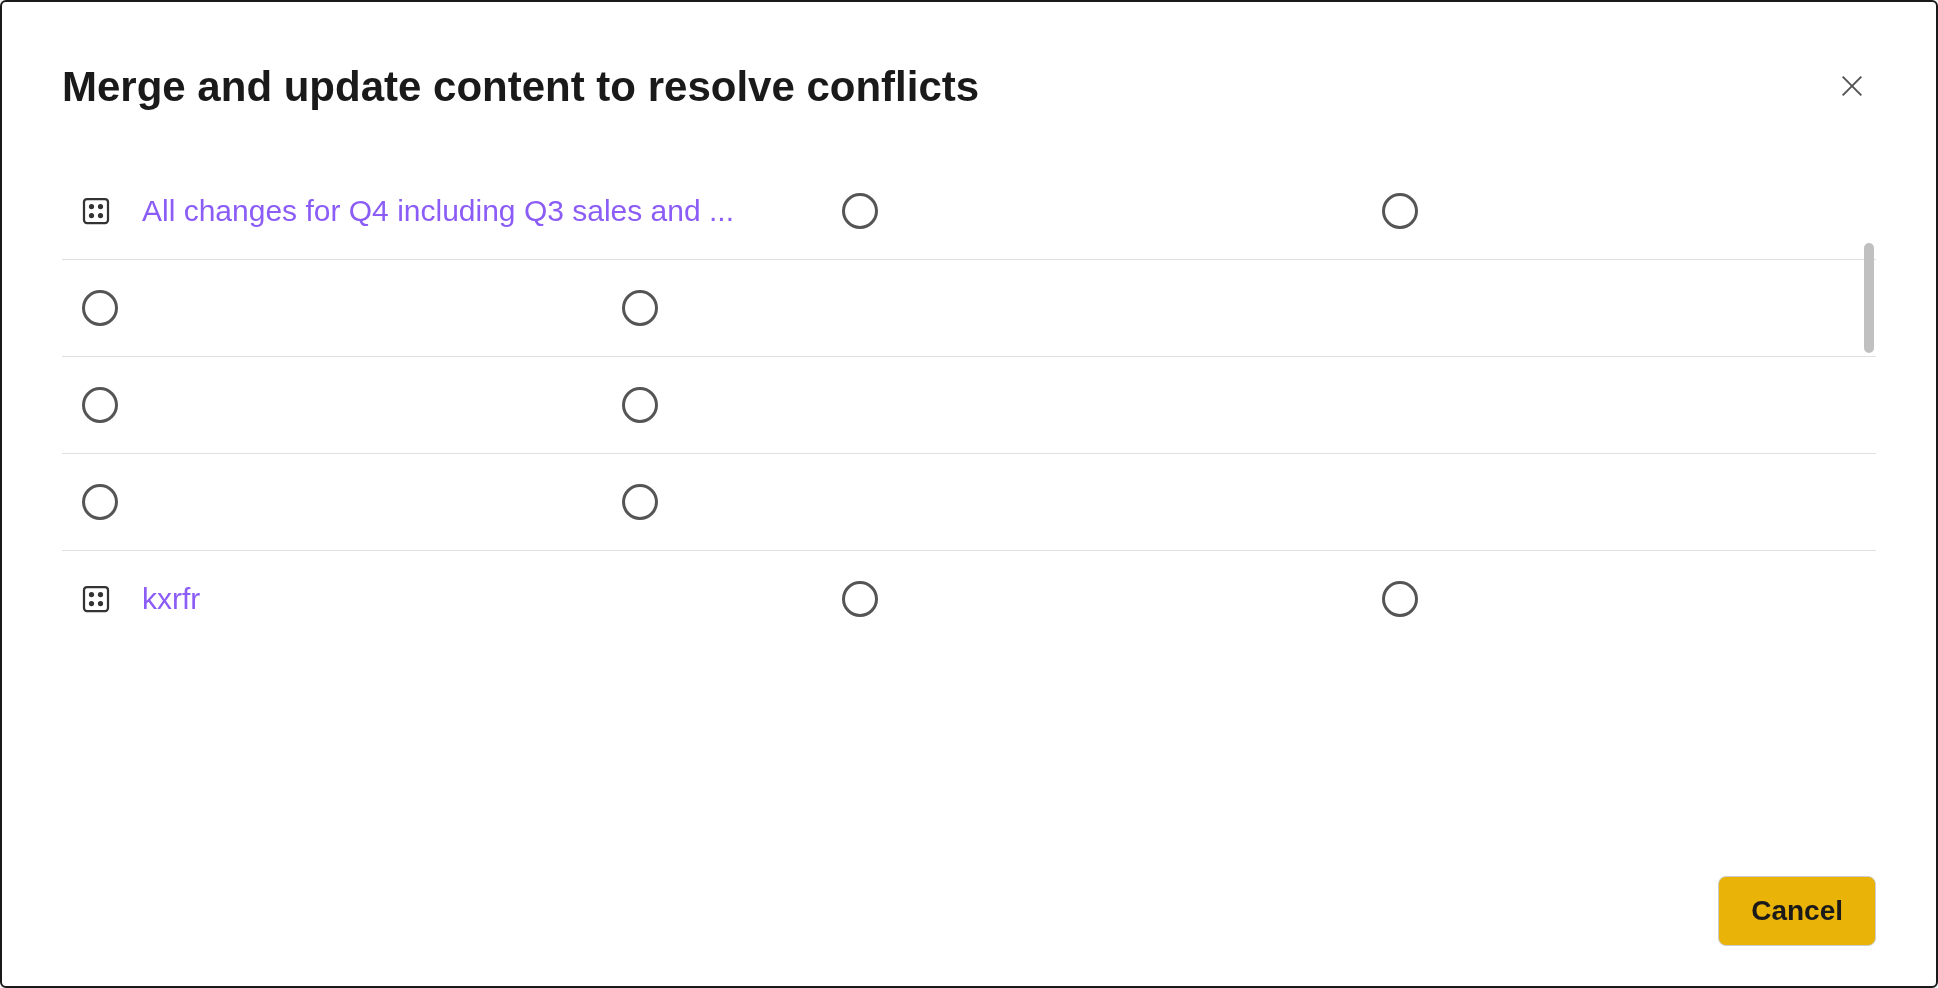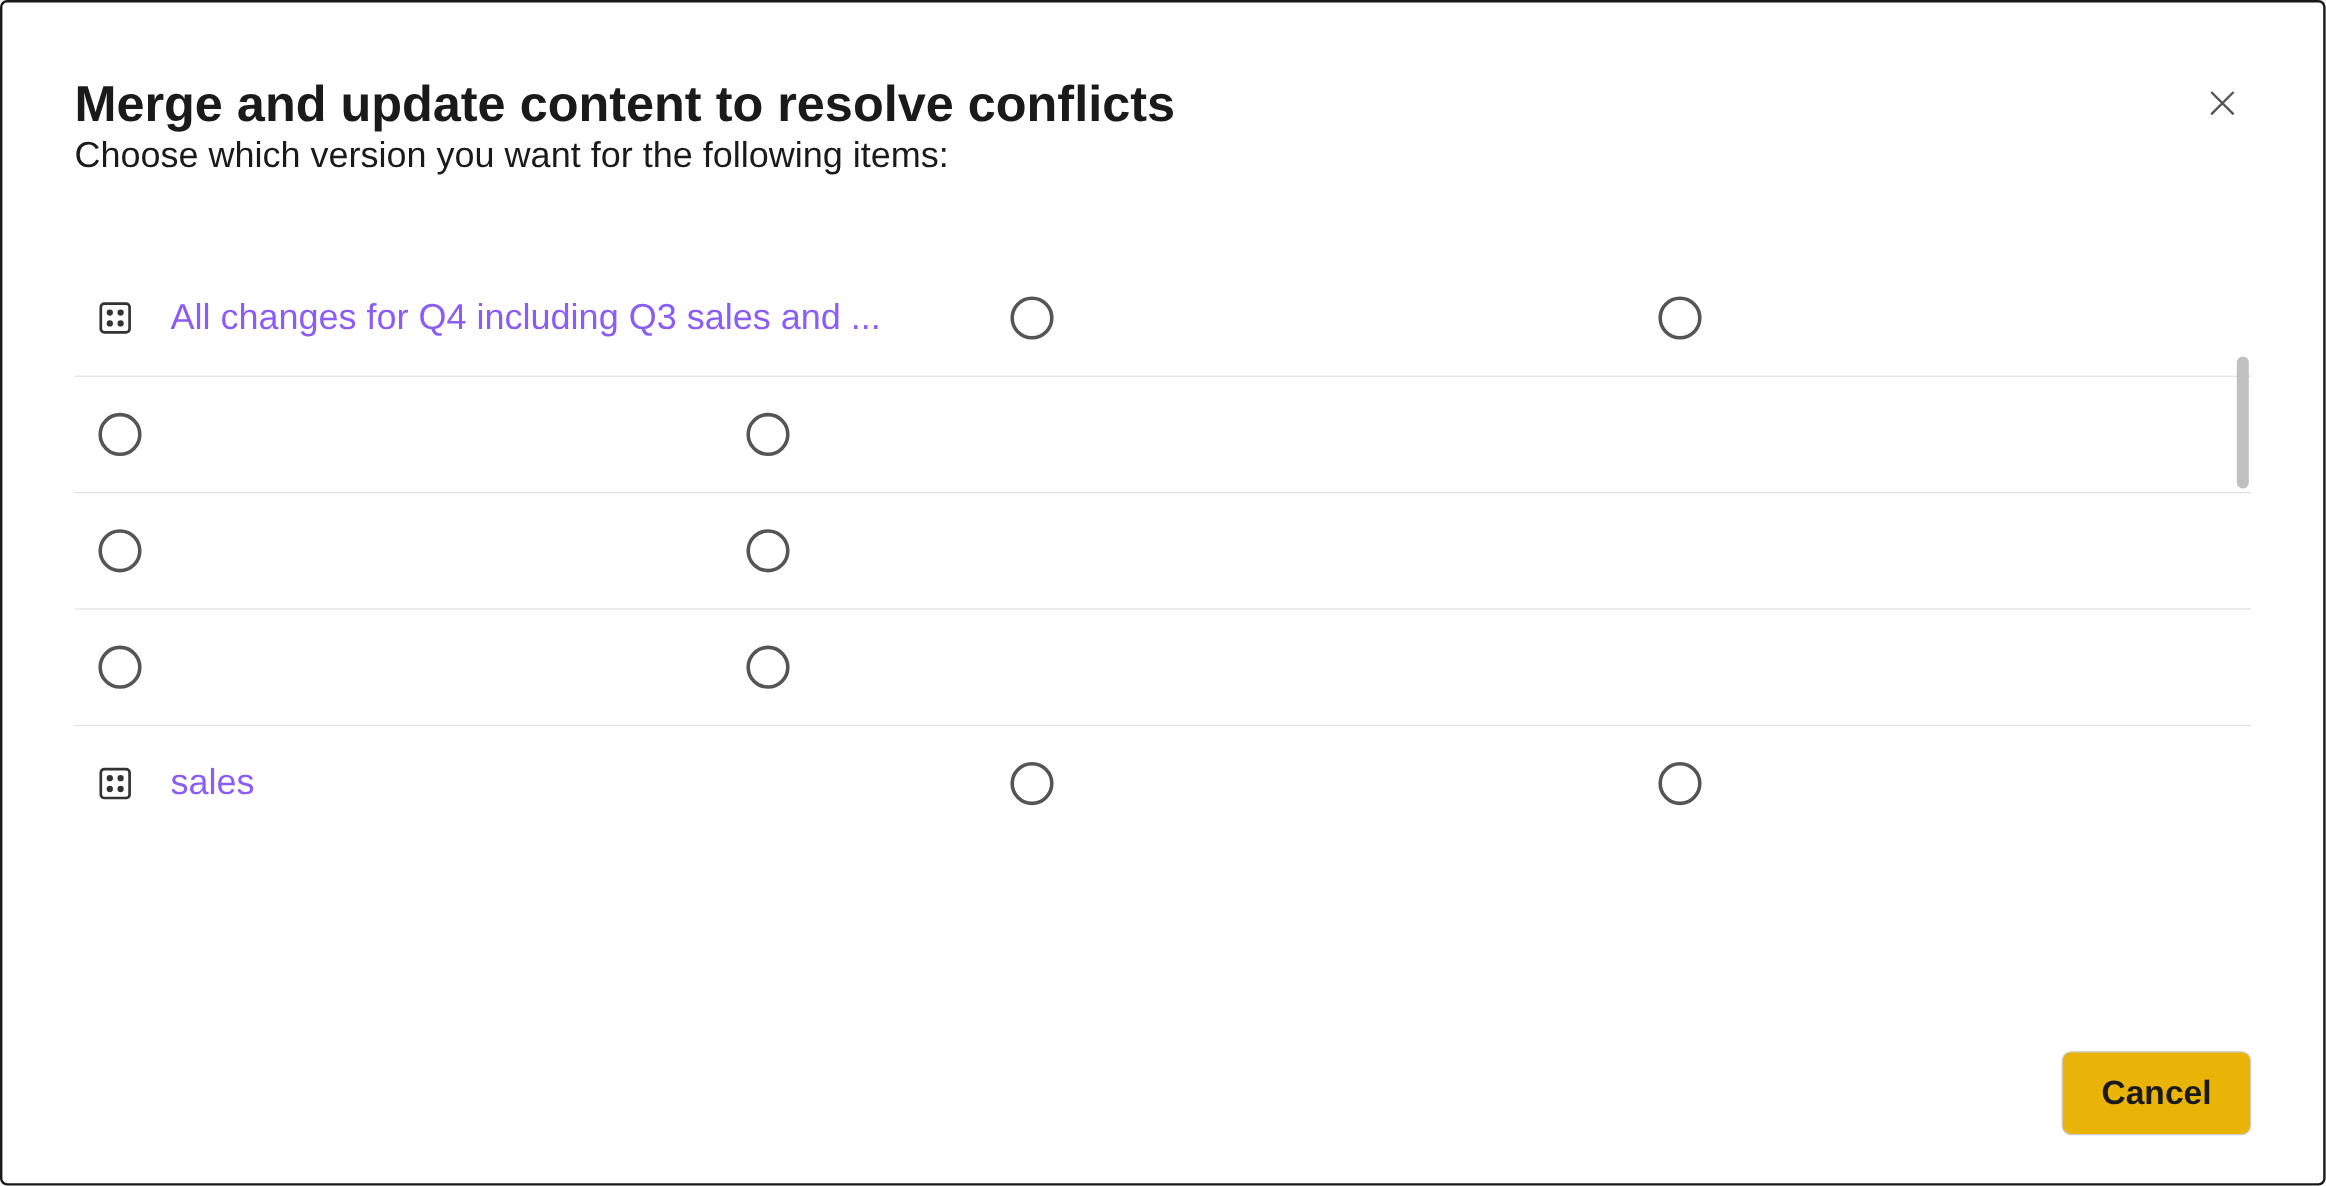--- a/index.html
+++ b/index.html
@@ -24,20 +24,21 @@
       border-radius: 6px;
       display: flex;
       flex-direction: column;
       padding: 60px 60px 40px 60px;
       position: relative;
     }
     .dialog-header {
       display: flex;
       justify-content: space-between;
       align-items: center;
+      margin-bottom: 50px;
     }
     .dialog-title {
       font-size: 42px;
       font-weight: 700;
       color: #1a1a1a;
       line-height: 1.2;
     }
     .close-btn {
       background: none;
       border: none;
@@ -179,21 +180,20 @@
     <button class="close-btn">
       <span>
         <svg viewBox="0 0 24 24" fill="none" stroke="currentColor" stroke-width="1.5">
           <line x1="5" y1="5" x2="19" y2="19"></line>
           <line x1="19" y1="5" x2="5" y2="19"></line>
         </svg>
       </span>
     </button>
   </div>
 
-  <p class="dialog-subtitle">Choose which version you want for the following items:</p>
 
   <div class="conflict-table">
 
     <div class="table-row">
       <div class="row-name-cell">
         <span class="item-icon">
           <svg viewBox="0 0 24 24" fill="none" stroke="#333" stroke-width="1.5">
             <rect x="4" y="4" width="16" height="16" rx="2"></rect>
             <circle cx="9" cy="9" r="1" fill="#333"></circle>
             <circle cx="15" cy="9" r="1" fill="#333"></circle>
@@ -242,21 +242,21 @@
       <div class="row-name-cell">
         <span class="item-icon">
           <svg viewBox="0 0 24 24" fill="none" stroke="#333" stroke-width="1.5">
             <rect x="4" y="4" width="16" height="16" rx="2"></rect>
             <circle cx="9" cy="9" r="1" fill="#333"></circle>
             <circle cx="15" cy="9" r="1" fill="#333"></circle>
             <circle cx="9" cy="15" r="1" fill="#333"></circle>
             <circle cx="15" cy="15" r="1" fill="#333"></circle>
           </svg>
         </span>
-        <span class="item-name">sales</span>
+        <span class="item-name">kxrfr</span>
       </div>
       <div class="row-accept-cell">
         <button class="radio-btn"></button>
       </div>
       <div class="row-keep-cell">
         <button class="radio-btn"></button>
       </div>
     </div>
 
     <div class="scrollbar-indicator"></div>

